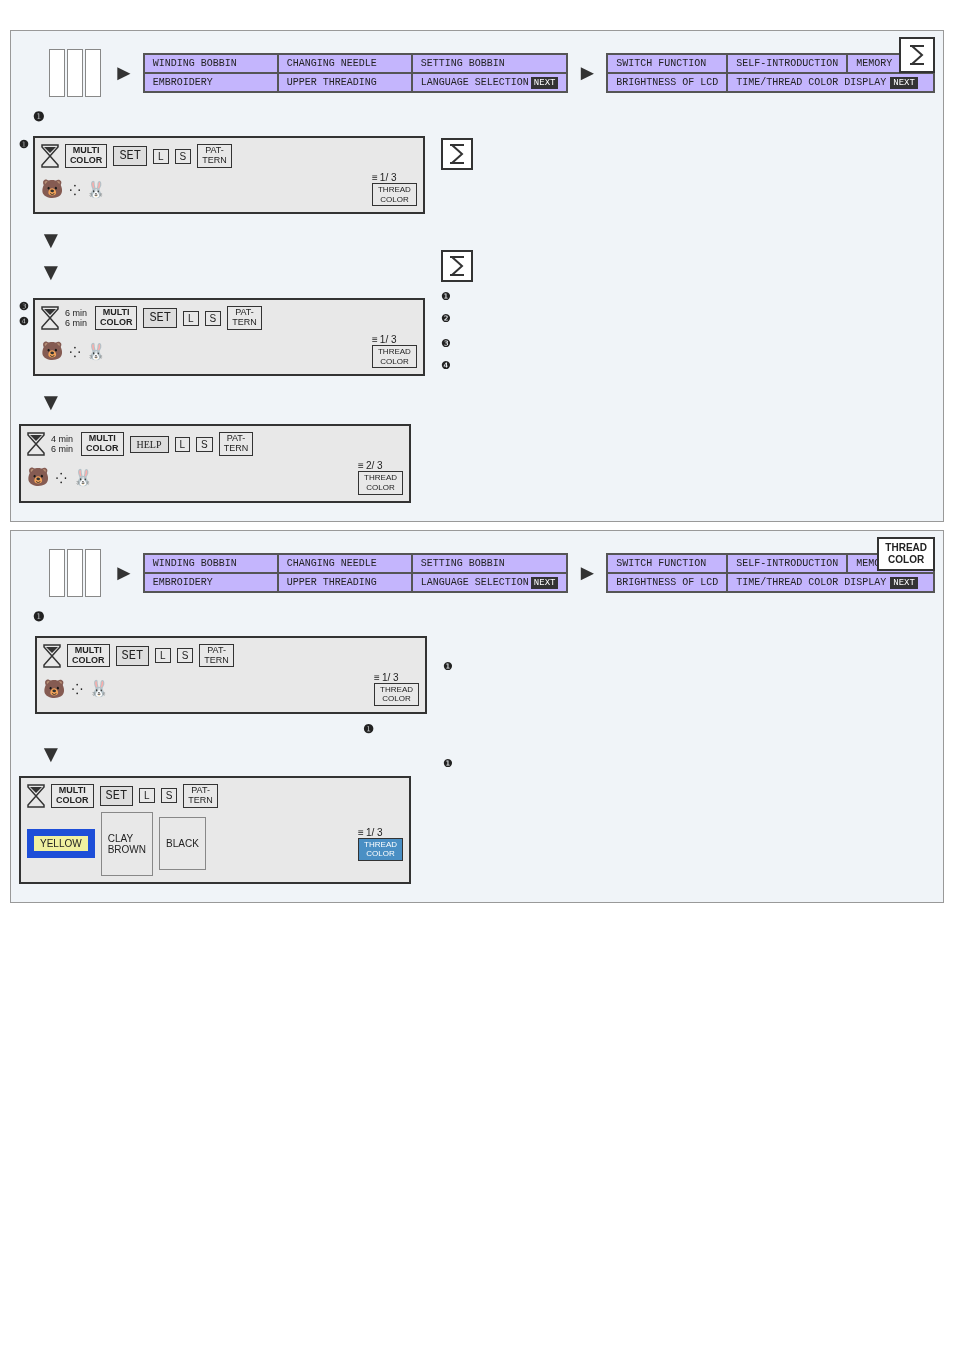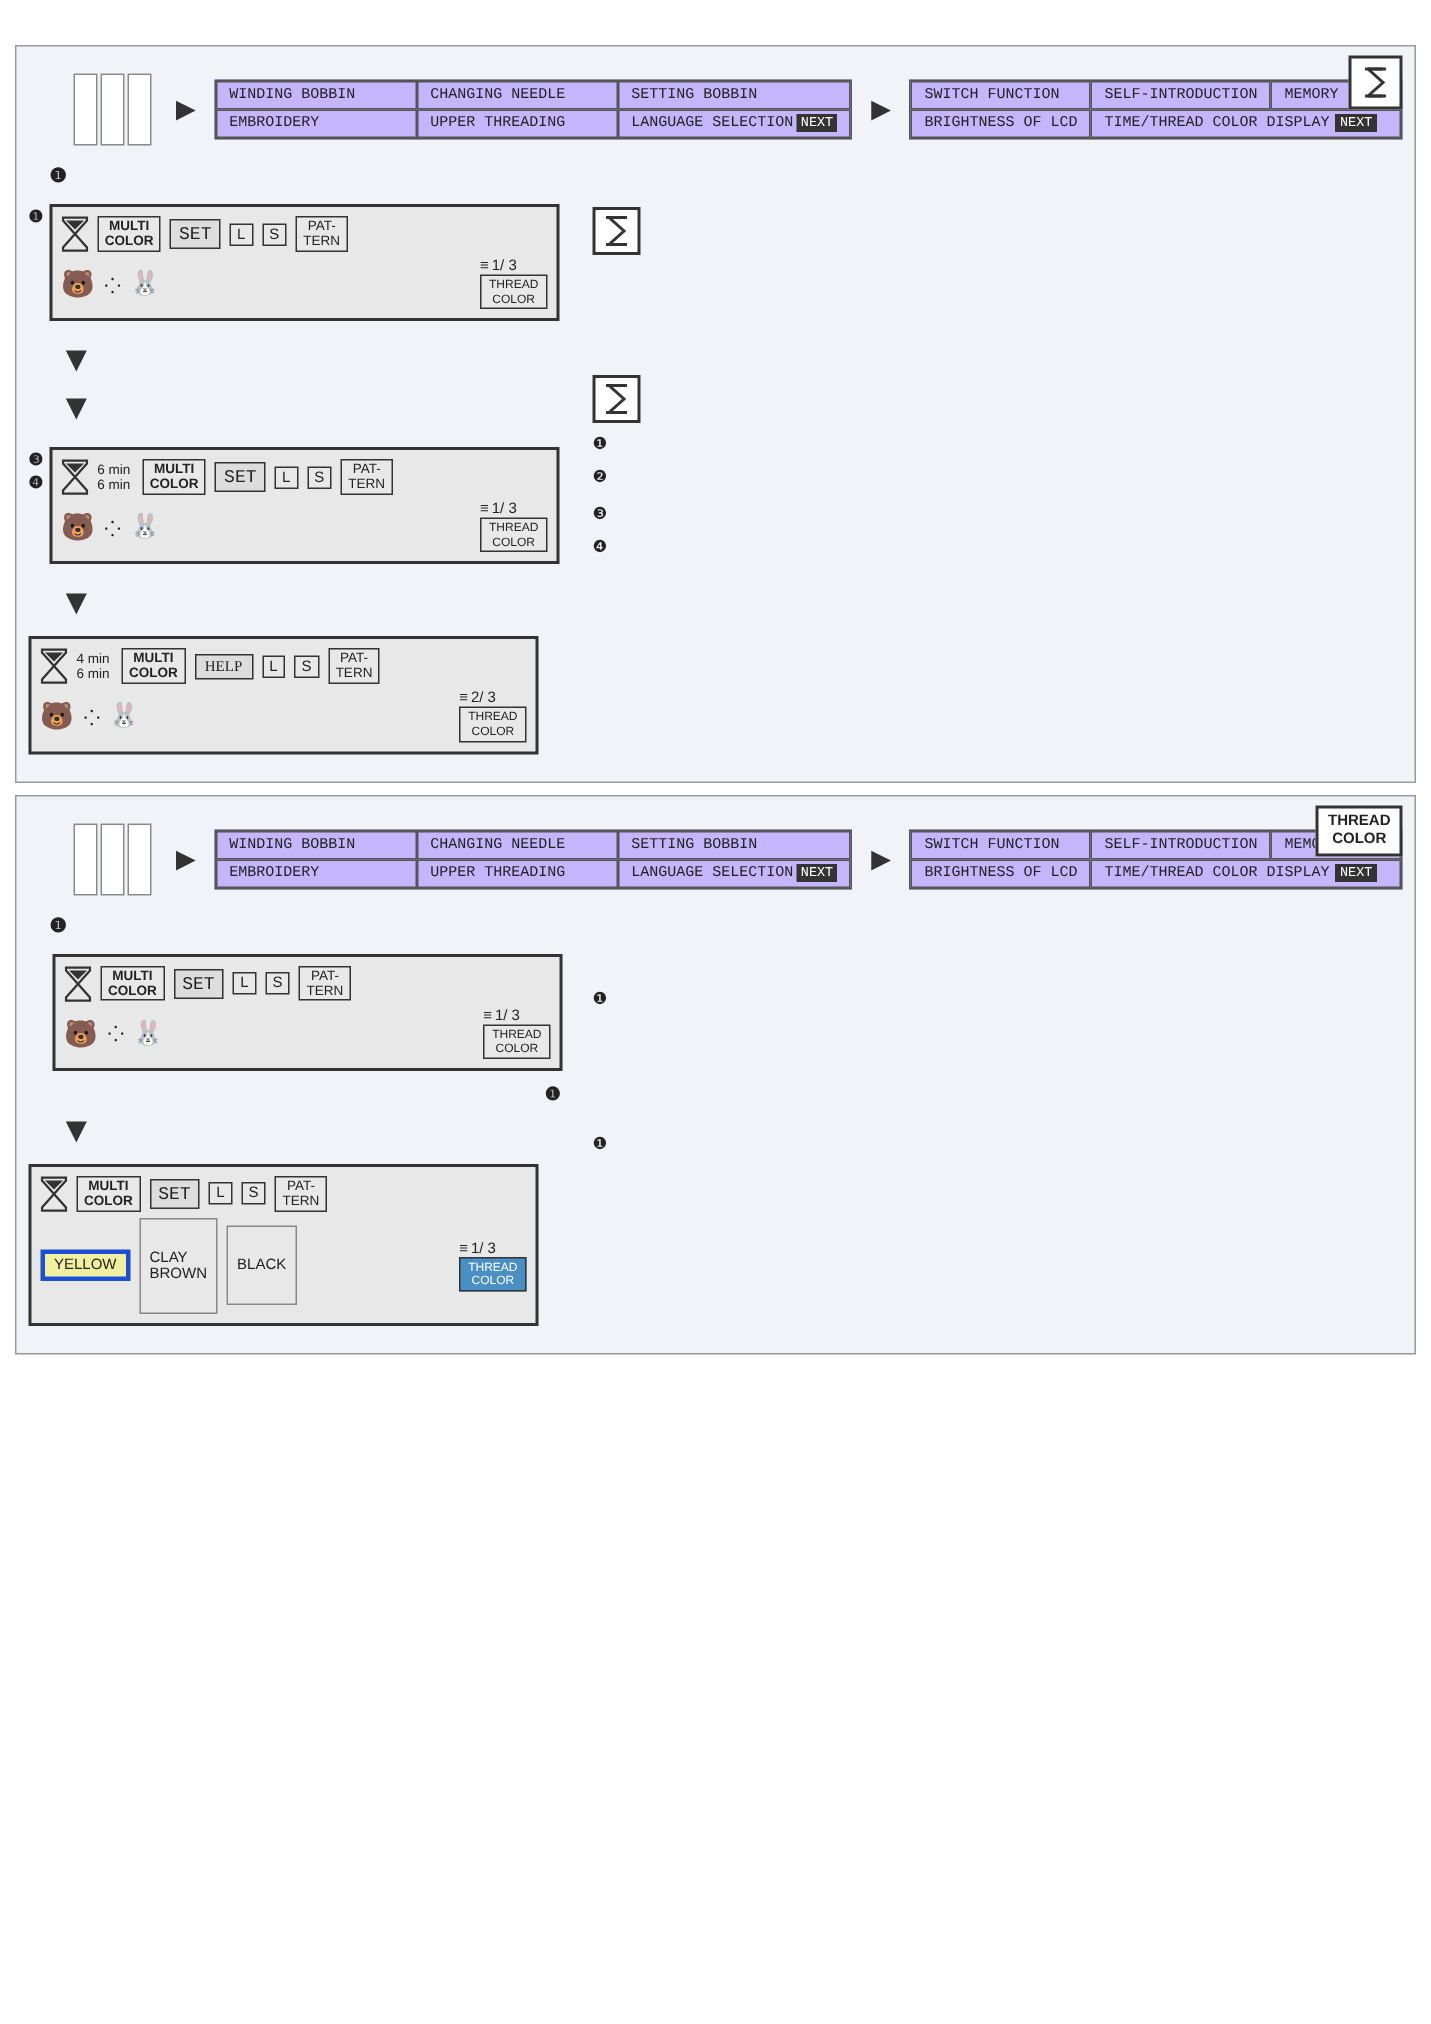--- a/index.html
+++ b/index.html
@@ -76,21 +76,21 @@
     .arrow-big {
       font-size: 22px;
       font-weight: bold;
       color: #333;
     }
 
     
     .lcd-screen {
       border: 2px solid #333;
       background: #e8e8e8;
-      width: 340px;
+      width: 392px;
       margin: 8px 0;
       padding: 6px;
       position: relative;
     }
     .lcd-top-row {
       display: flex;
       align-items: center;
       gap: 6px;
       margin-bottom: 4px;
     }
@@ -197,21 +197,21 @@
     .step-label {
       display: flex;
       align-items: flex-start;
       gap: 4px;
       margin: 4px 0;
     }
 
     
     .yellow-label {
       background: #f0f0a0;
-      border: 3px solid #1d4ed8;
+      border: 7px solid #1d4ed8;
       padding: 2px 6px;
       font-size: 10px;
     }
     .clay-label {
       border: 1px solid #888;
       padding: 20px 6px;
       font-size: 10px;
     }
     .help-btn {
       border: 1px solid #333;

